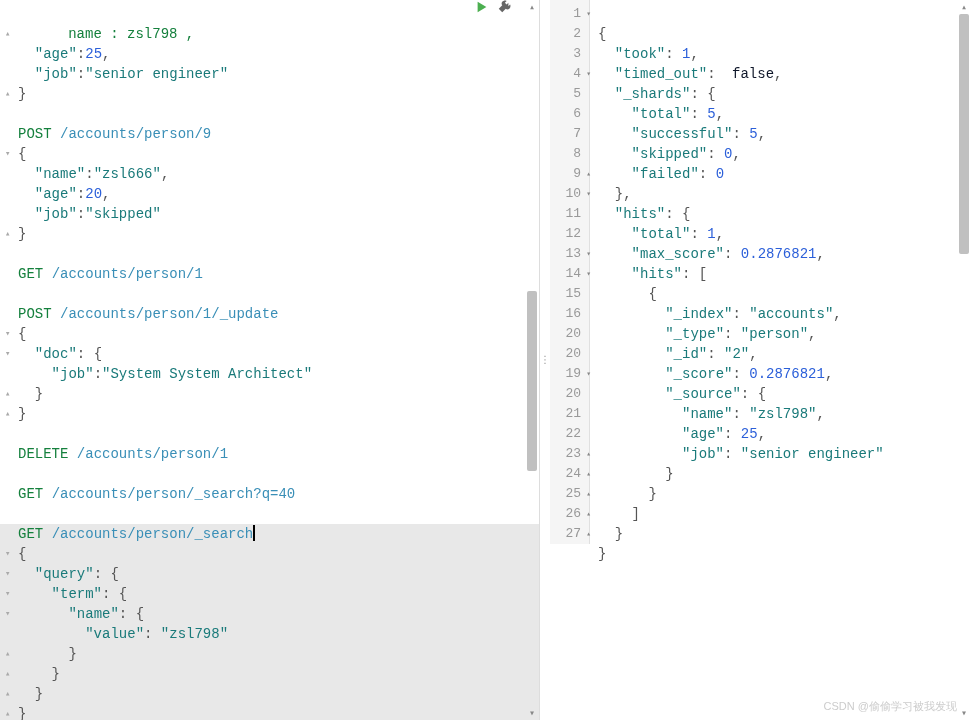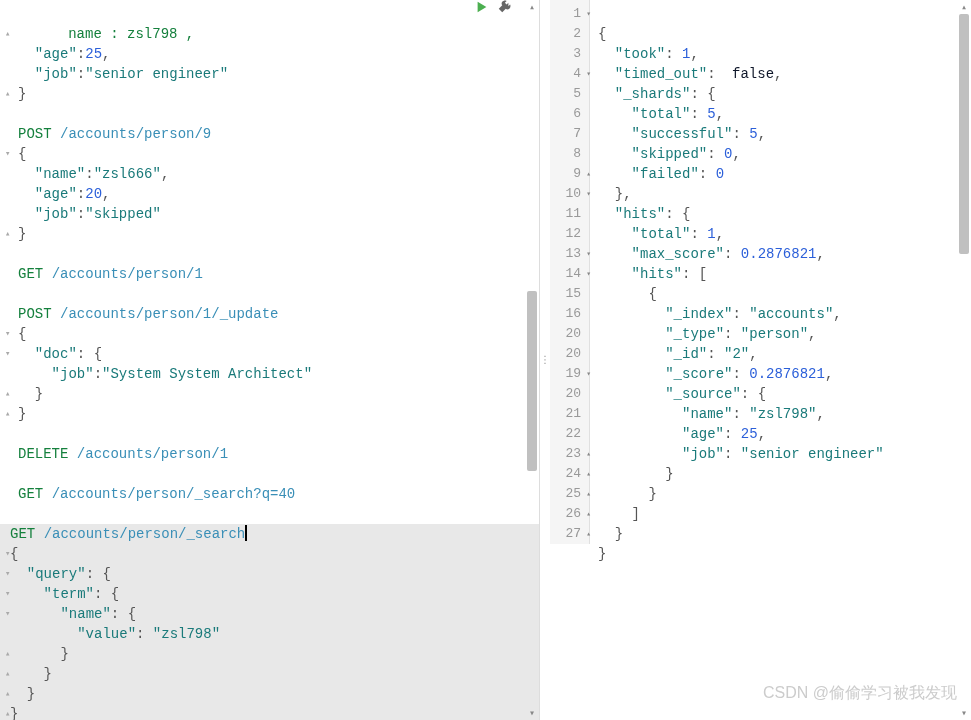--- a/index.html
+++ b/index.html
@@ -79,21 +79,21 @@
   position: absolute;
   left: 5px;
   color: #aaa;
   font-size: 9px;
   line-height: 20px;
 }
 .active-line {
   background: #e8e8e8;
   display: block;
   margin: 0 -8px 0 -18px;
-  padding: 0 8px 0 10px;
+  padding: 0 8px 0 18px;
 }
 .action-btns {
   position: absolute;
   top: 0;
   right: 28px;
   display: flex;
   gap: 8px;
   align-items: center;
   height: 20px;
 }
@@ -133,25 +133,25 @@
 .cursor-bar {
   display: inline-block;
   width: 2px;
   height: 16px;
   background: #000;
   vertical-align: middle;
   margin-bottom: 2px;
 }
 .watermark {
   position: absolute;
-  bottom: 16px;
+  bottom: 6px;
   right: 14px;
   color: #ccc;
   font-family: sans-serif;
-  font-size: 16px;
+  font-size: 11px;
 }
 </style>
 </head>
 <body>
 
 <div class="pane left-pane">
   <div class="content">
 <span class="left-fold">▴</span>   <span class="muted">name : zsl798 ,</span>
   <span class="key">"age"</span><span class="pun">:</span><span class="num">25</span><span class="pun">,</span>
   <span class="key">"job"</span><span class="pun">:</span><span class="str">"<span>senior engineer</span>"</span>

